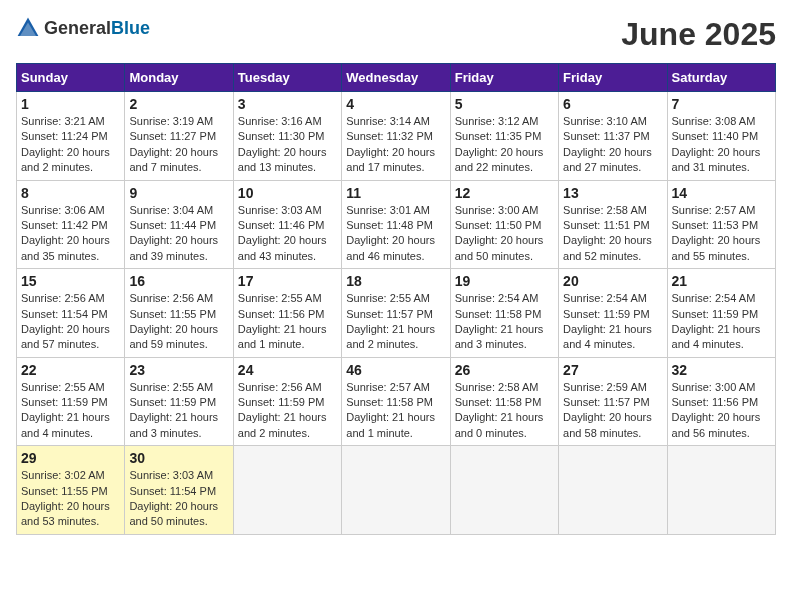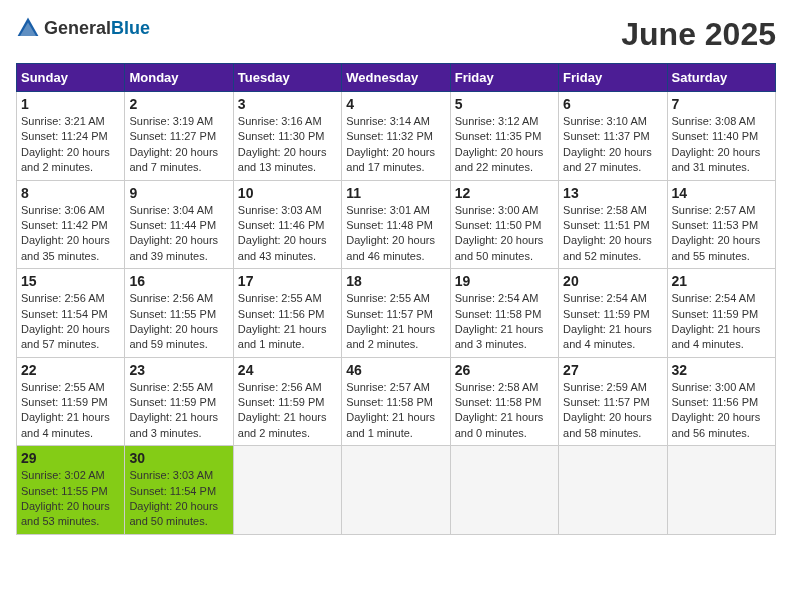--- a/index.html
+++ b/index.html
@@ -63,21 +63,21 @@
     }
     tbody tr td {
       border: 1px solid #ccc;
       vertical-align: top;
       padding: 4px;
       width: calc(100% / 7);
       height: 85px;
       background: #fff;
     }
     tbody tr:last-child td {
-      background: #84cc16;
+      background: #fef9c3;
     }
     .day-num {
       font-size: 14px;
       font-weight: bold;
       color: #222;
       display: block;
       margin-bottom: 2px;
     }
     .day-info {
       color: #333;

